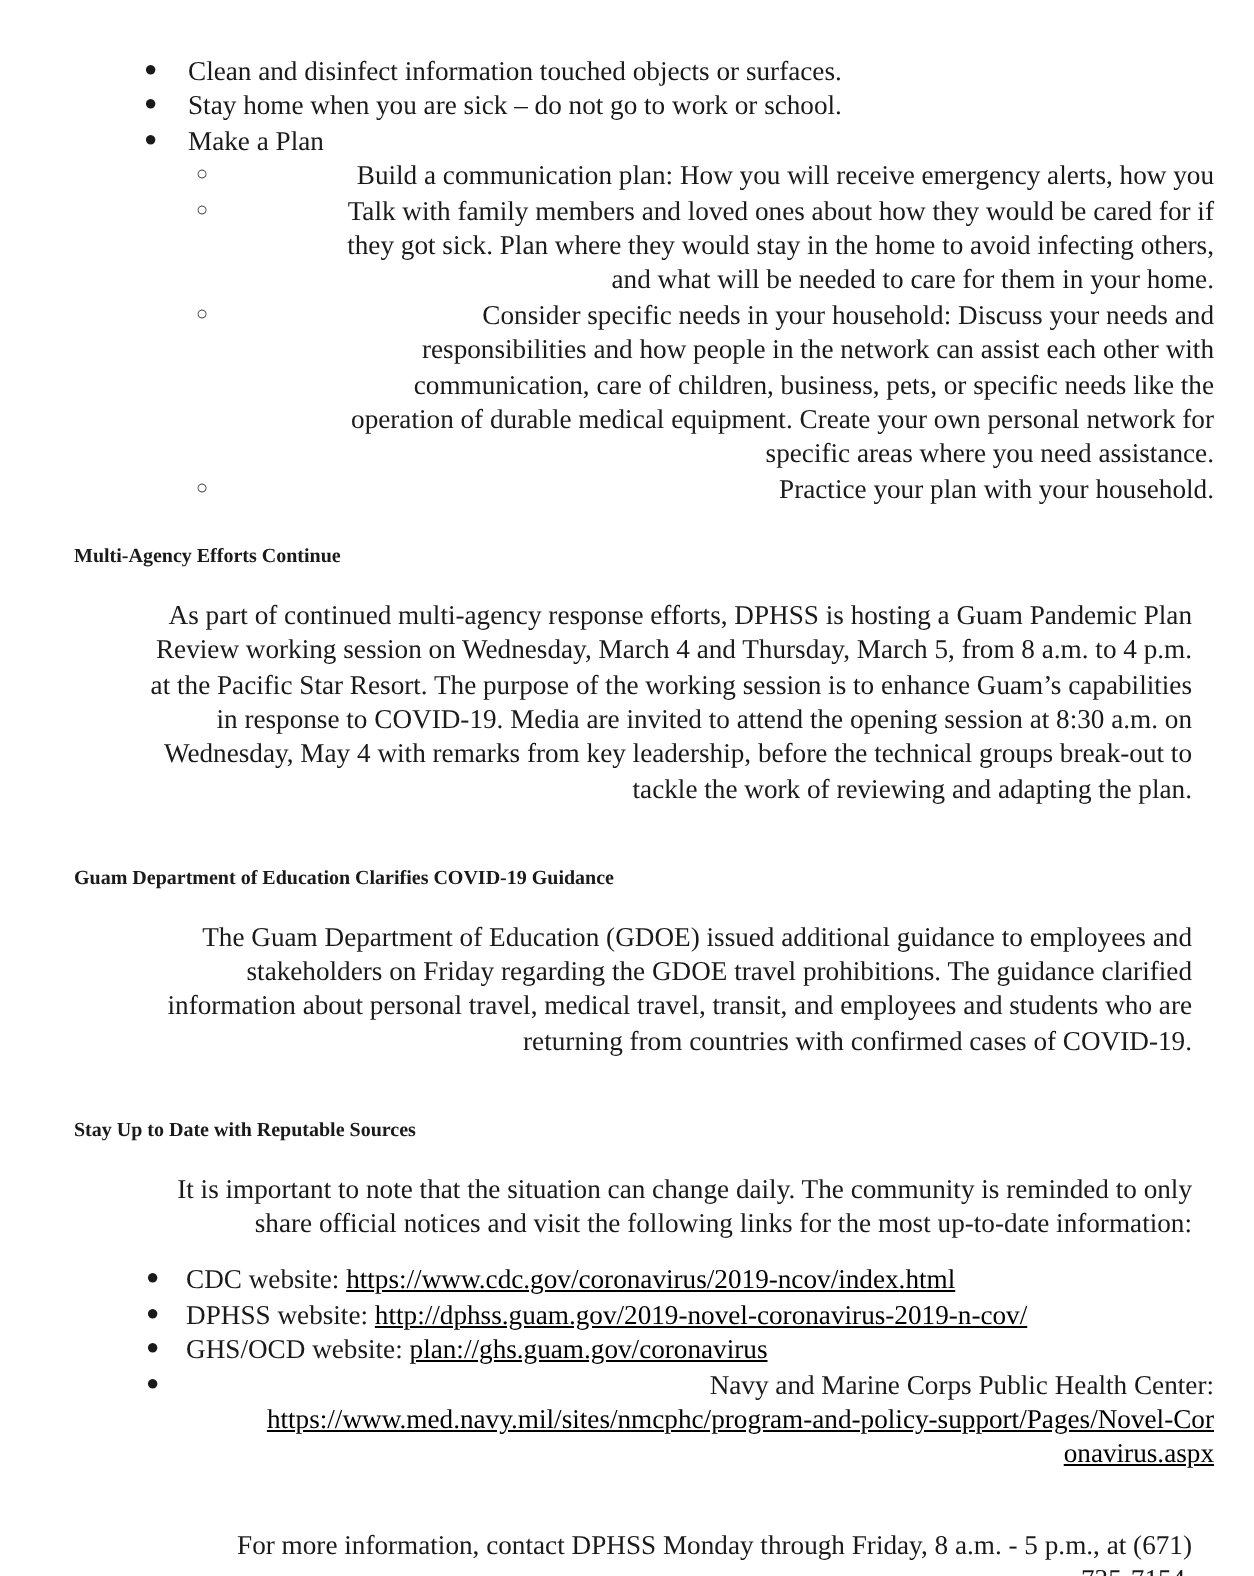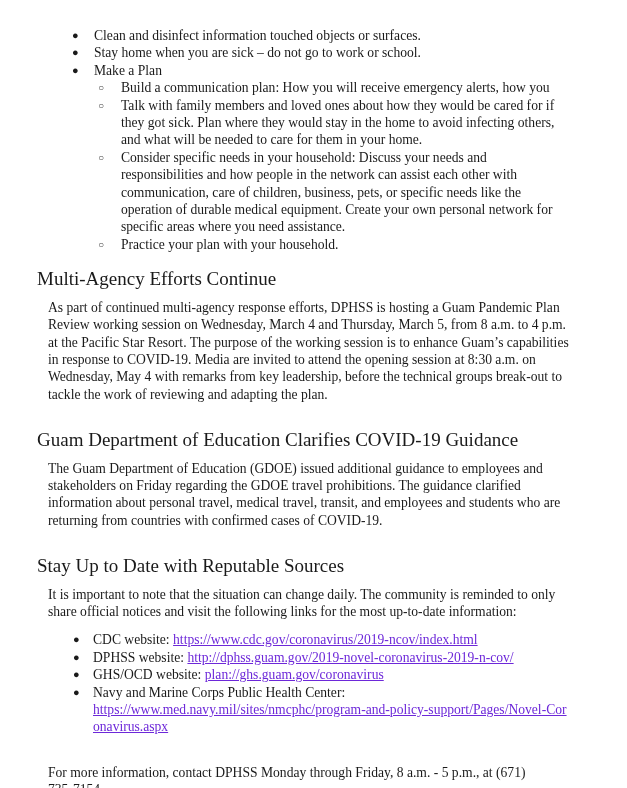--- a/index.html
+++ b/index.html
@@ -1,30 +1,30 @@
 <!DOCTYPE html>
 <html><head>
 <meta charset="utf-8">
 <style>
   html, body { margin: 0; padding: 0; background: #ffffff; }
   body {
     width: 627px; height: 788px; overflow: hidden; position: relative;
     font-family: "Liberation Serif", serif; font-size: 13.6px; color: #1a1a1a;
   }
   .page { position: absolute; left: 37px; top: 27px; width: 570px; }
-  .line { line-height: 17.4px; white-space: nowrap; }
+  .line { line-height: 17.4px; white-space: nowrap; text-align: right; }
   ul { margin: 0; padding: 0; list-style: none; }
   .l1 { position: relative; padding-left: 57px; line-height: 17.4px; }
   .l1 .bullet { position: absolute; left: 35px; top: 0; font-size: 11px; }
   .l2 { position: relative; padding-left: 84px; line-height: 17.4px; }
   .l2 .bullet { position: absolute; left: 61px; top: 0; font-size: 10px; color:#444; }
-  h3 { margin: 0; font-size: 19px; font-weight: normal; line-height: 17.4px; }
+  h3 { margin: 0; font-size: 10px; font-weight: bold; line-height: 17.4px; }
   p { margin: 11px; line-height: 17.4px; }
   .gap { height: 17px; }
-  a.link { color: #6d28d9; text-decoration: underline; }
+  a.link { color: #000000; text-decoration: underline; }
   .lb { position: relative; padding-left: 56px; line-height: 17.4px; }
   .lb .bullet { position: absolute; left: 36px; top: 0; font-size: 11px; }
   .end { text-align: center; margin-top: 17px; font-size: 12px; color:#333; padding-right: 30px; }
 </style>
 </head>
 <body>
 
 <div class="page">
   <ul>
     <li class="l1"><span class="bullet">●</span><span>Clean and disinfect information touched objects or surfaces.</span></li>

